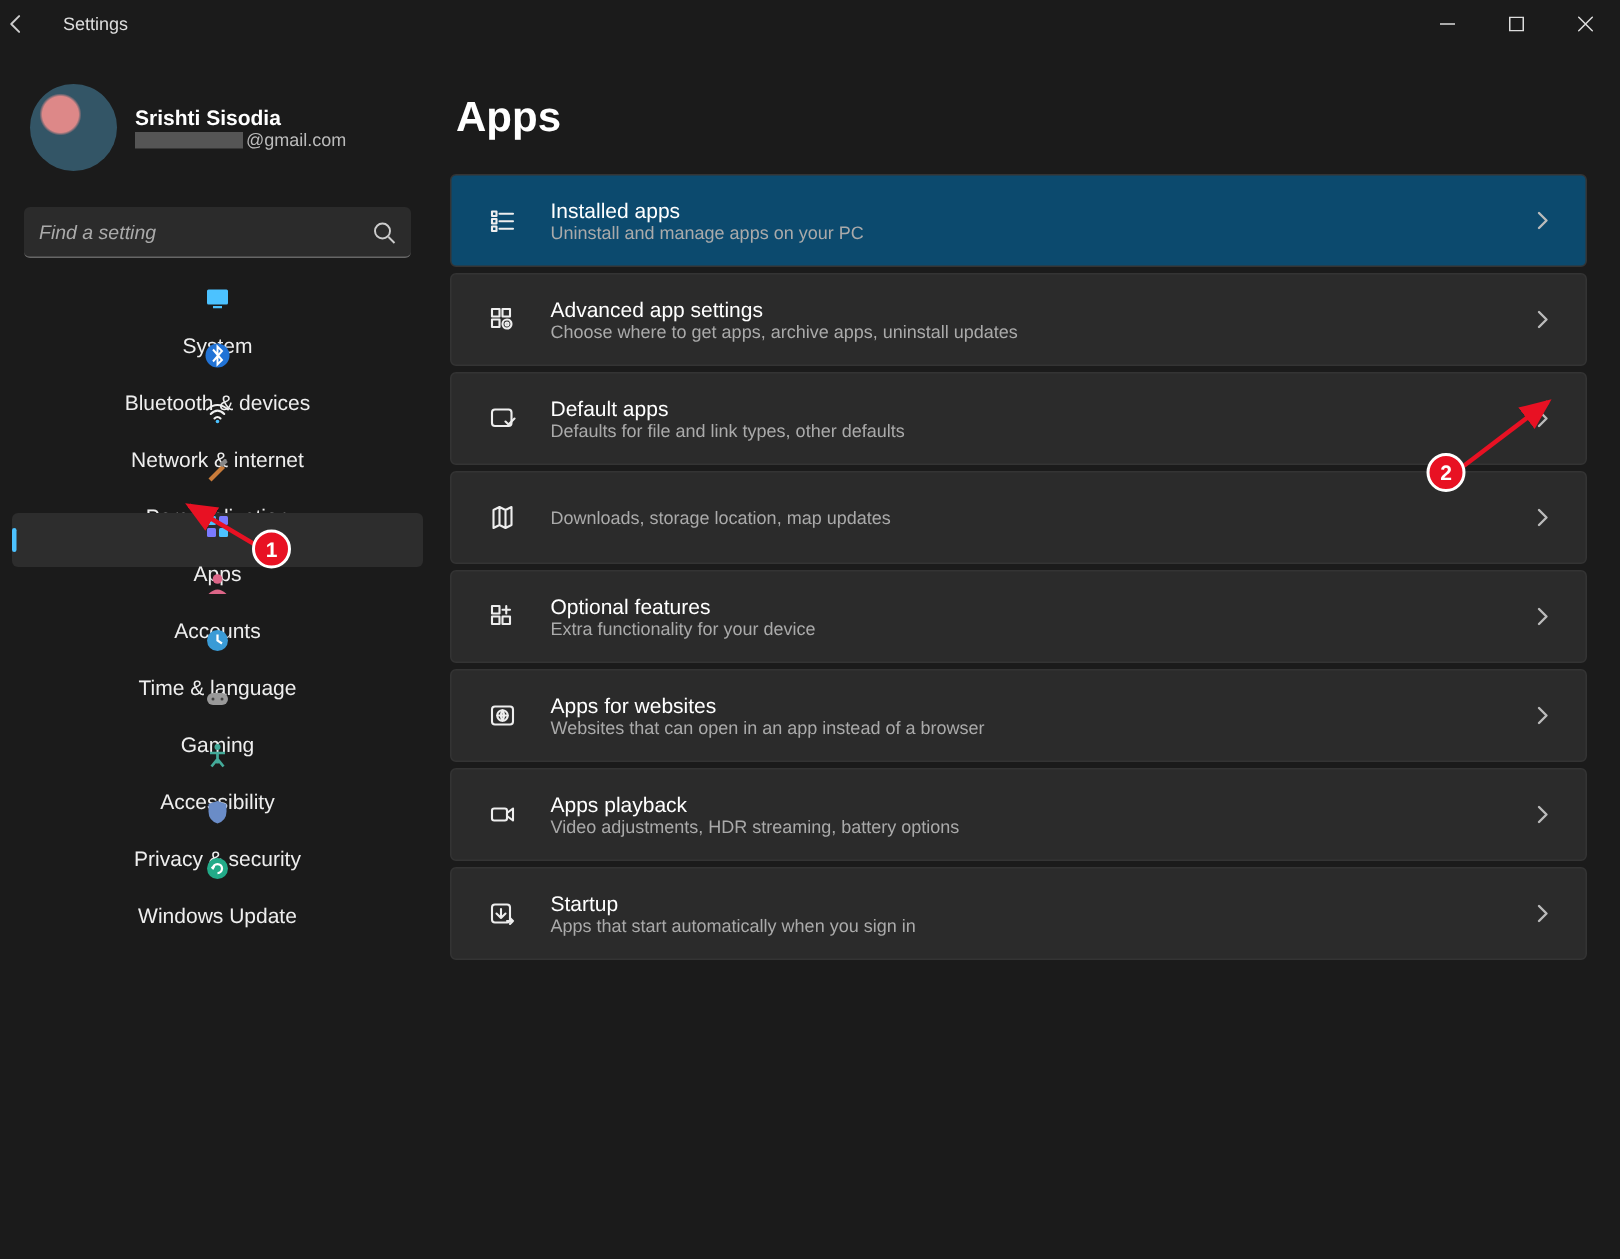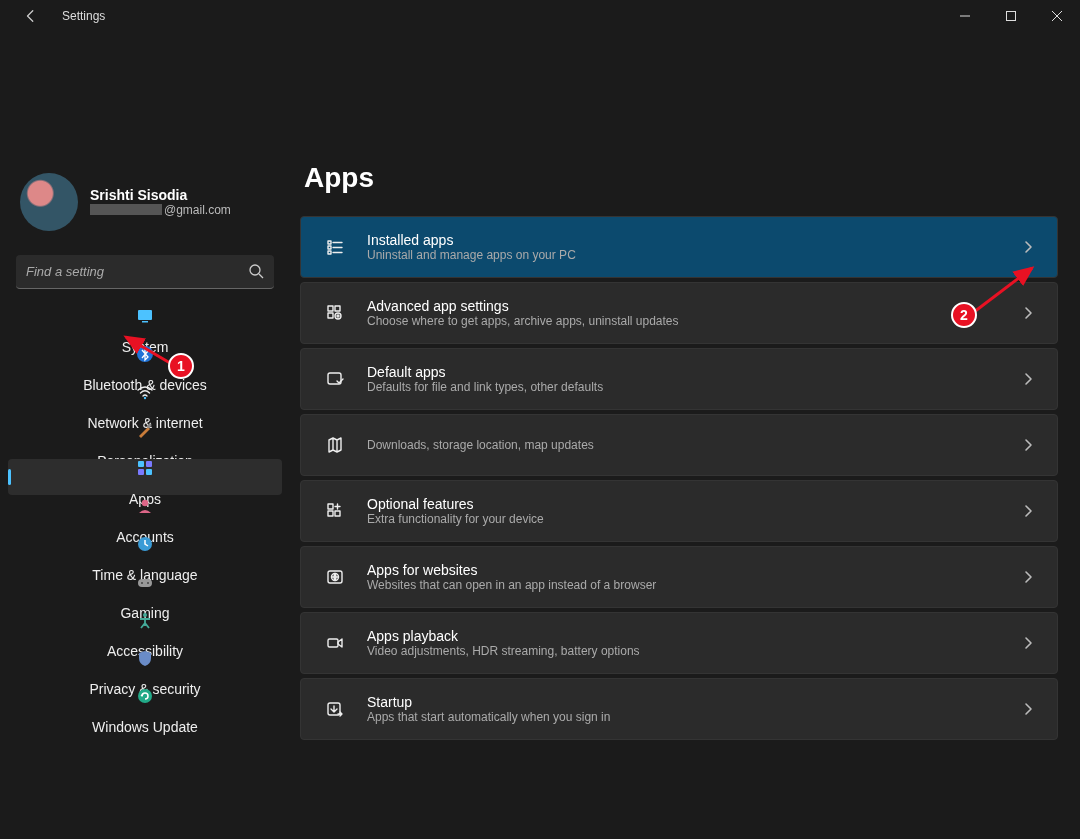--- a/index.html
+++ b/index.html
@@ -1,28 +1,28 @@
 <!DOCTYPE html>
 <html><head>
 <meta charset="utf-8">
 <style>
   * { margin:0; padding:0; box-sizing:border-box; font-family:"Segoe UI", "Segoe UI Variable", Arial, sans-serif; }
   body { background:#1b1b1b; color:#fff; width:1080px; height:839px; overflow:hidden; position:relative; }
   .window { width:1080px; height:839px; background:#1b1b1b; position:relative; }
 
   
-  .titlebar { height:32px; display:flex; align-items:center; justify-content:space-between; padding-left:20px; }
+  .titlebar { height:32px; display:flex; align-items:center; justify-content:space-between; }
   .titlebar-left { display:flex; align-items:center; gap:20px; }
   .back-btn { width:22px; height:22px; display:flex; align-items:center; justify-content:center; cursor:pointer; }
   .title-text { font-size:12px; color:#ddd; }
   .win-controls { display:flex; }
   .win-btn { width:46px; height:32px; display:flex; align-items:center; justify-content:center; cursor:pointer; }
 
   
-  .body-grid { display:flex; height:calc(839px - 32px);align-items:center; }
+  .body-grid { display:flex; height:calc(839px - 32px); }
   .sidebar { width:290px; padding:18px 8px 0 8px; }
   .main { flex:1; padding:30px 22px 0 10px; }
 
   
   .user-block { display:flex; align-items:center; gap:12px; padding:6px 12px 18px 12px; }
   .avatar { width:58px; height:58px; border-radius:50%; background:radial-gradient(circle at 35% 35%,#d88 0 12px,#356 14px 100%); }
   .user-text .name { font-size:14px; font-weight:600; }
   .user-email { font-size:12px; color:#bbb; display:flex; align-items:center; gap:2px;}
   .email-redacted { display:inline-block; width:72px; height:11px; background:#555; }
 

